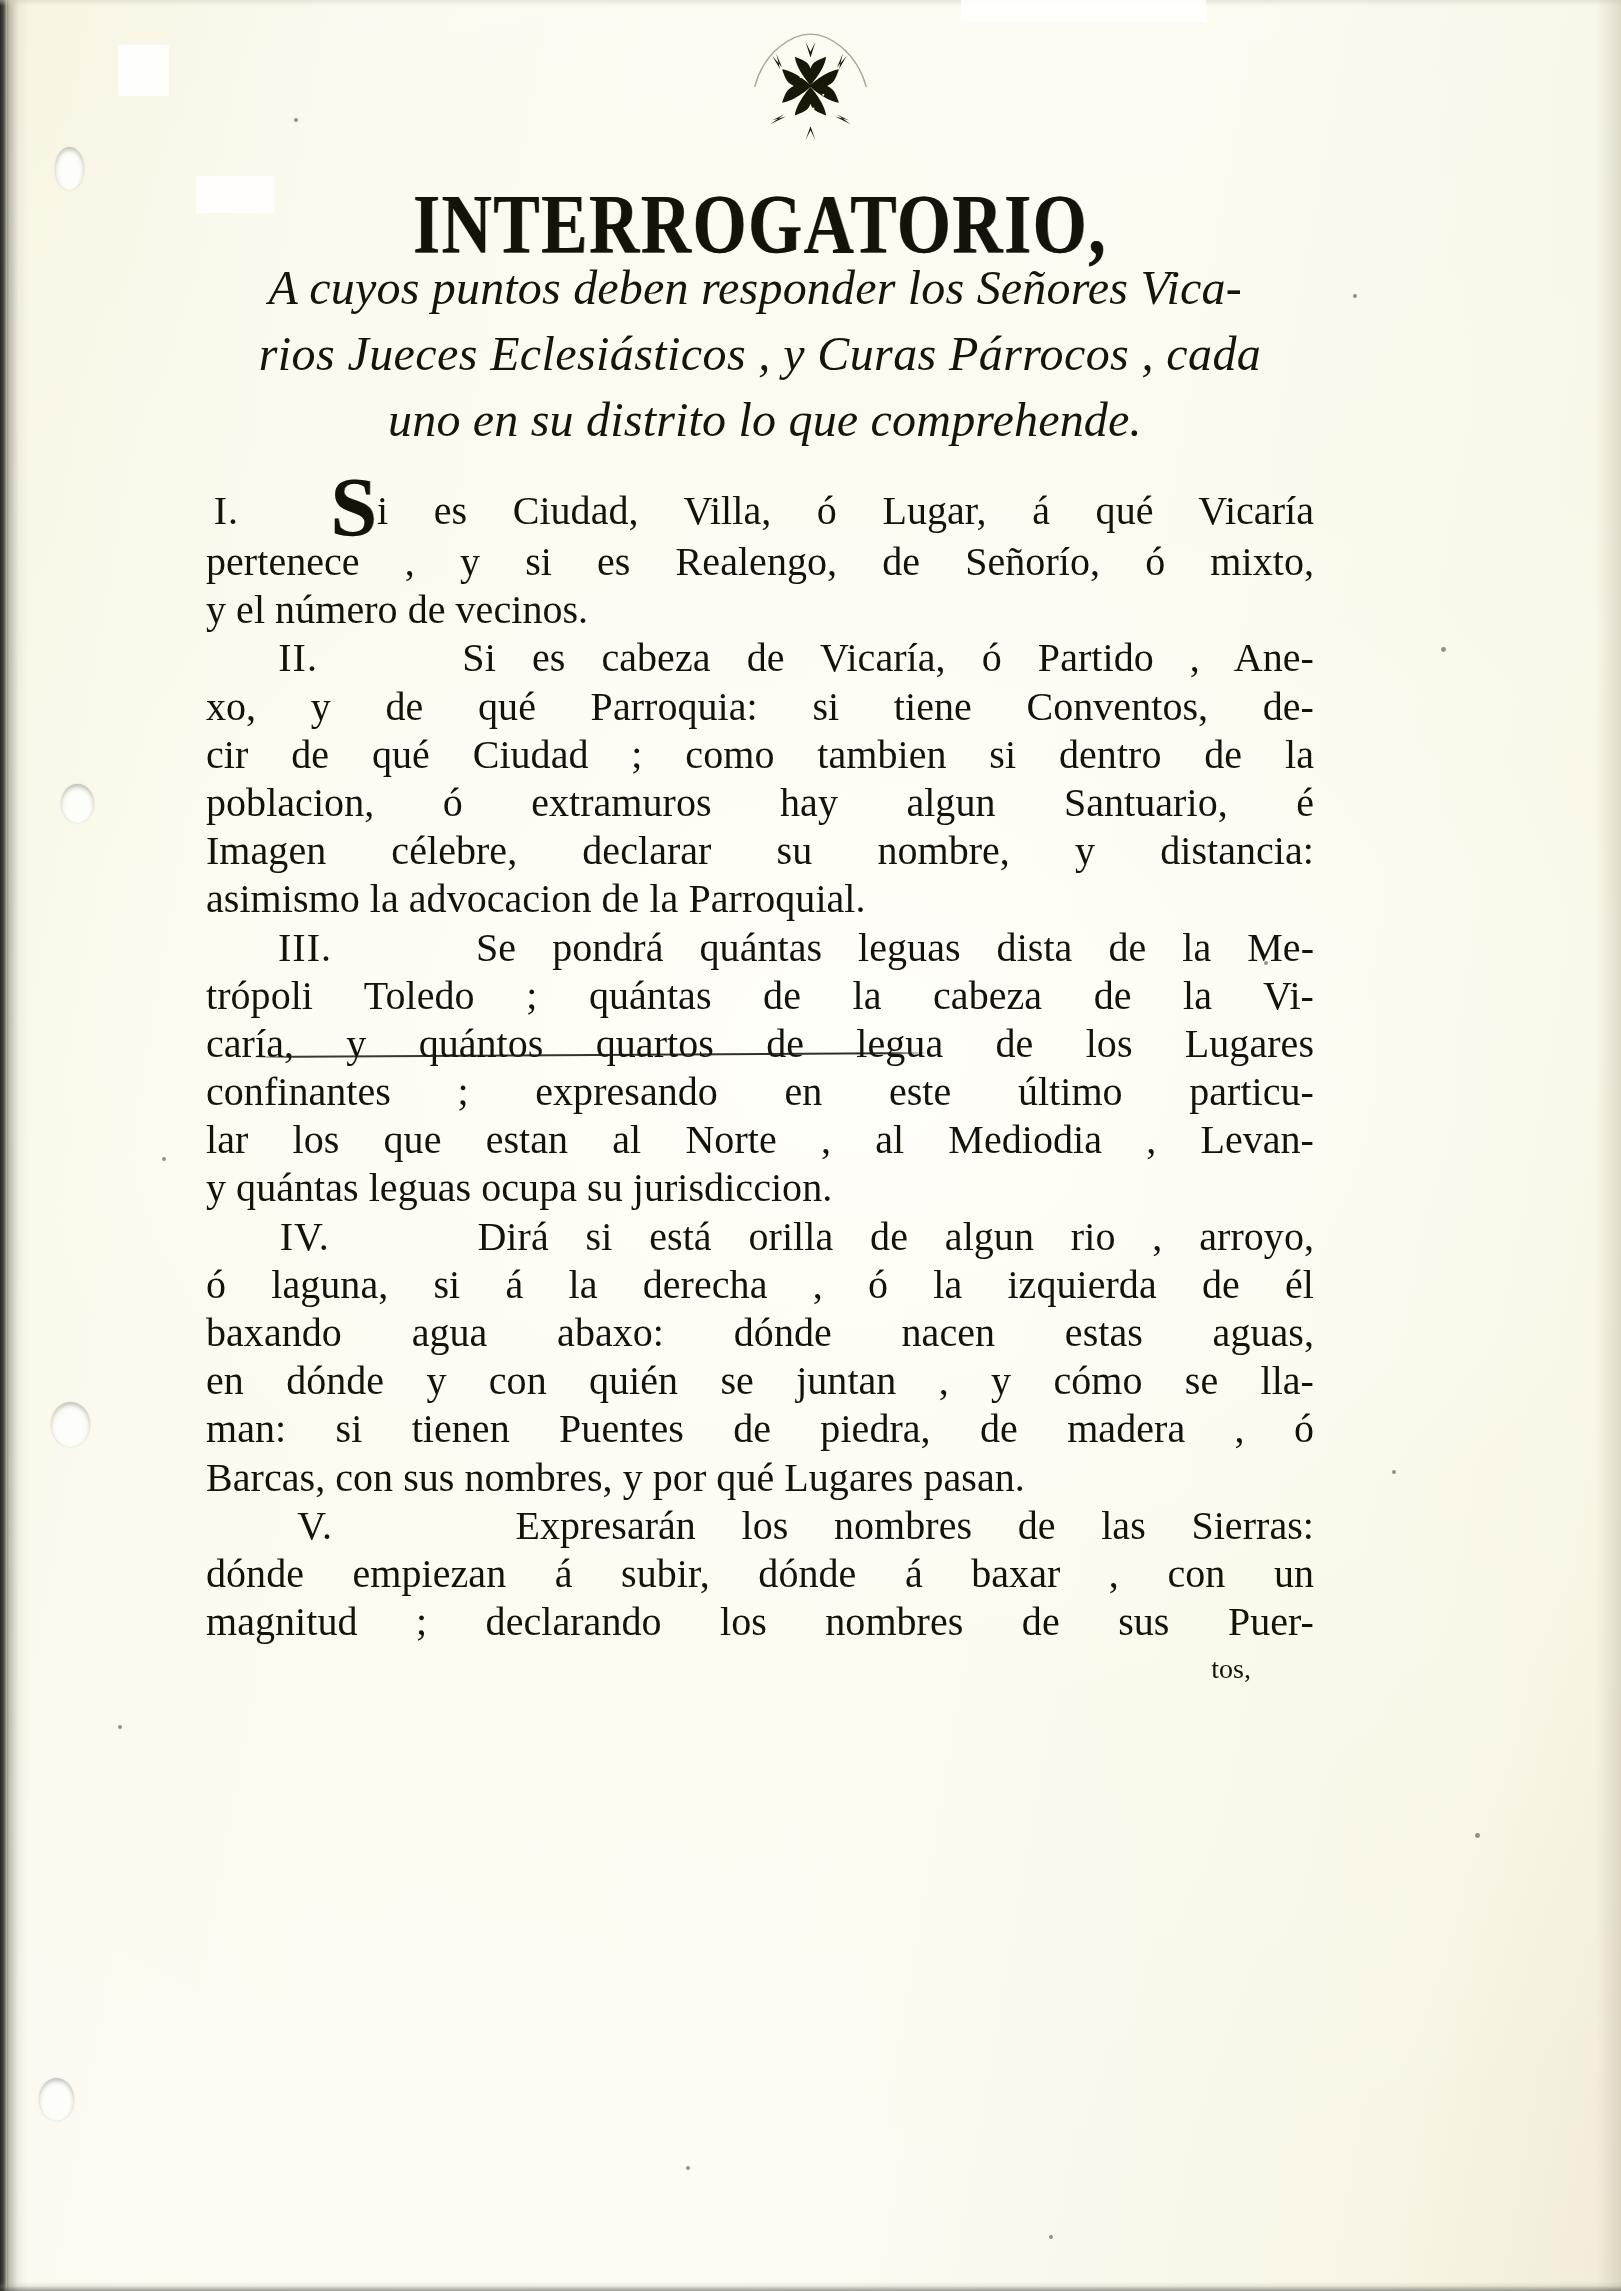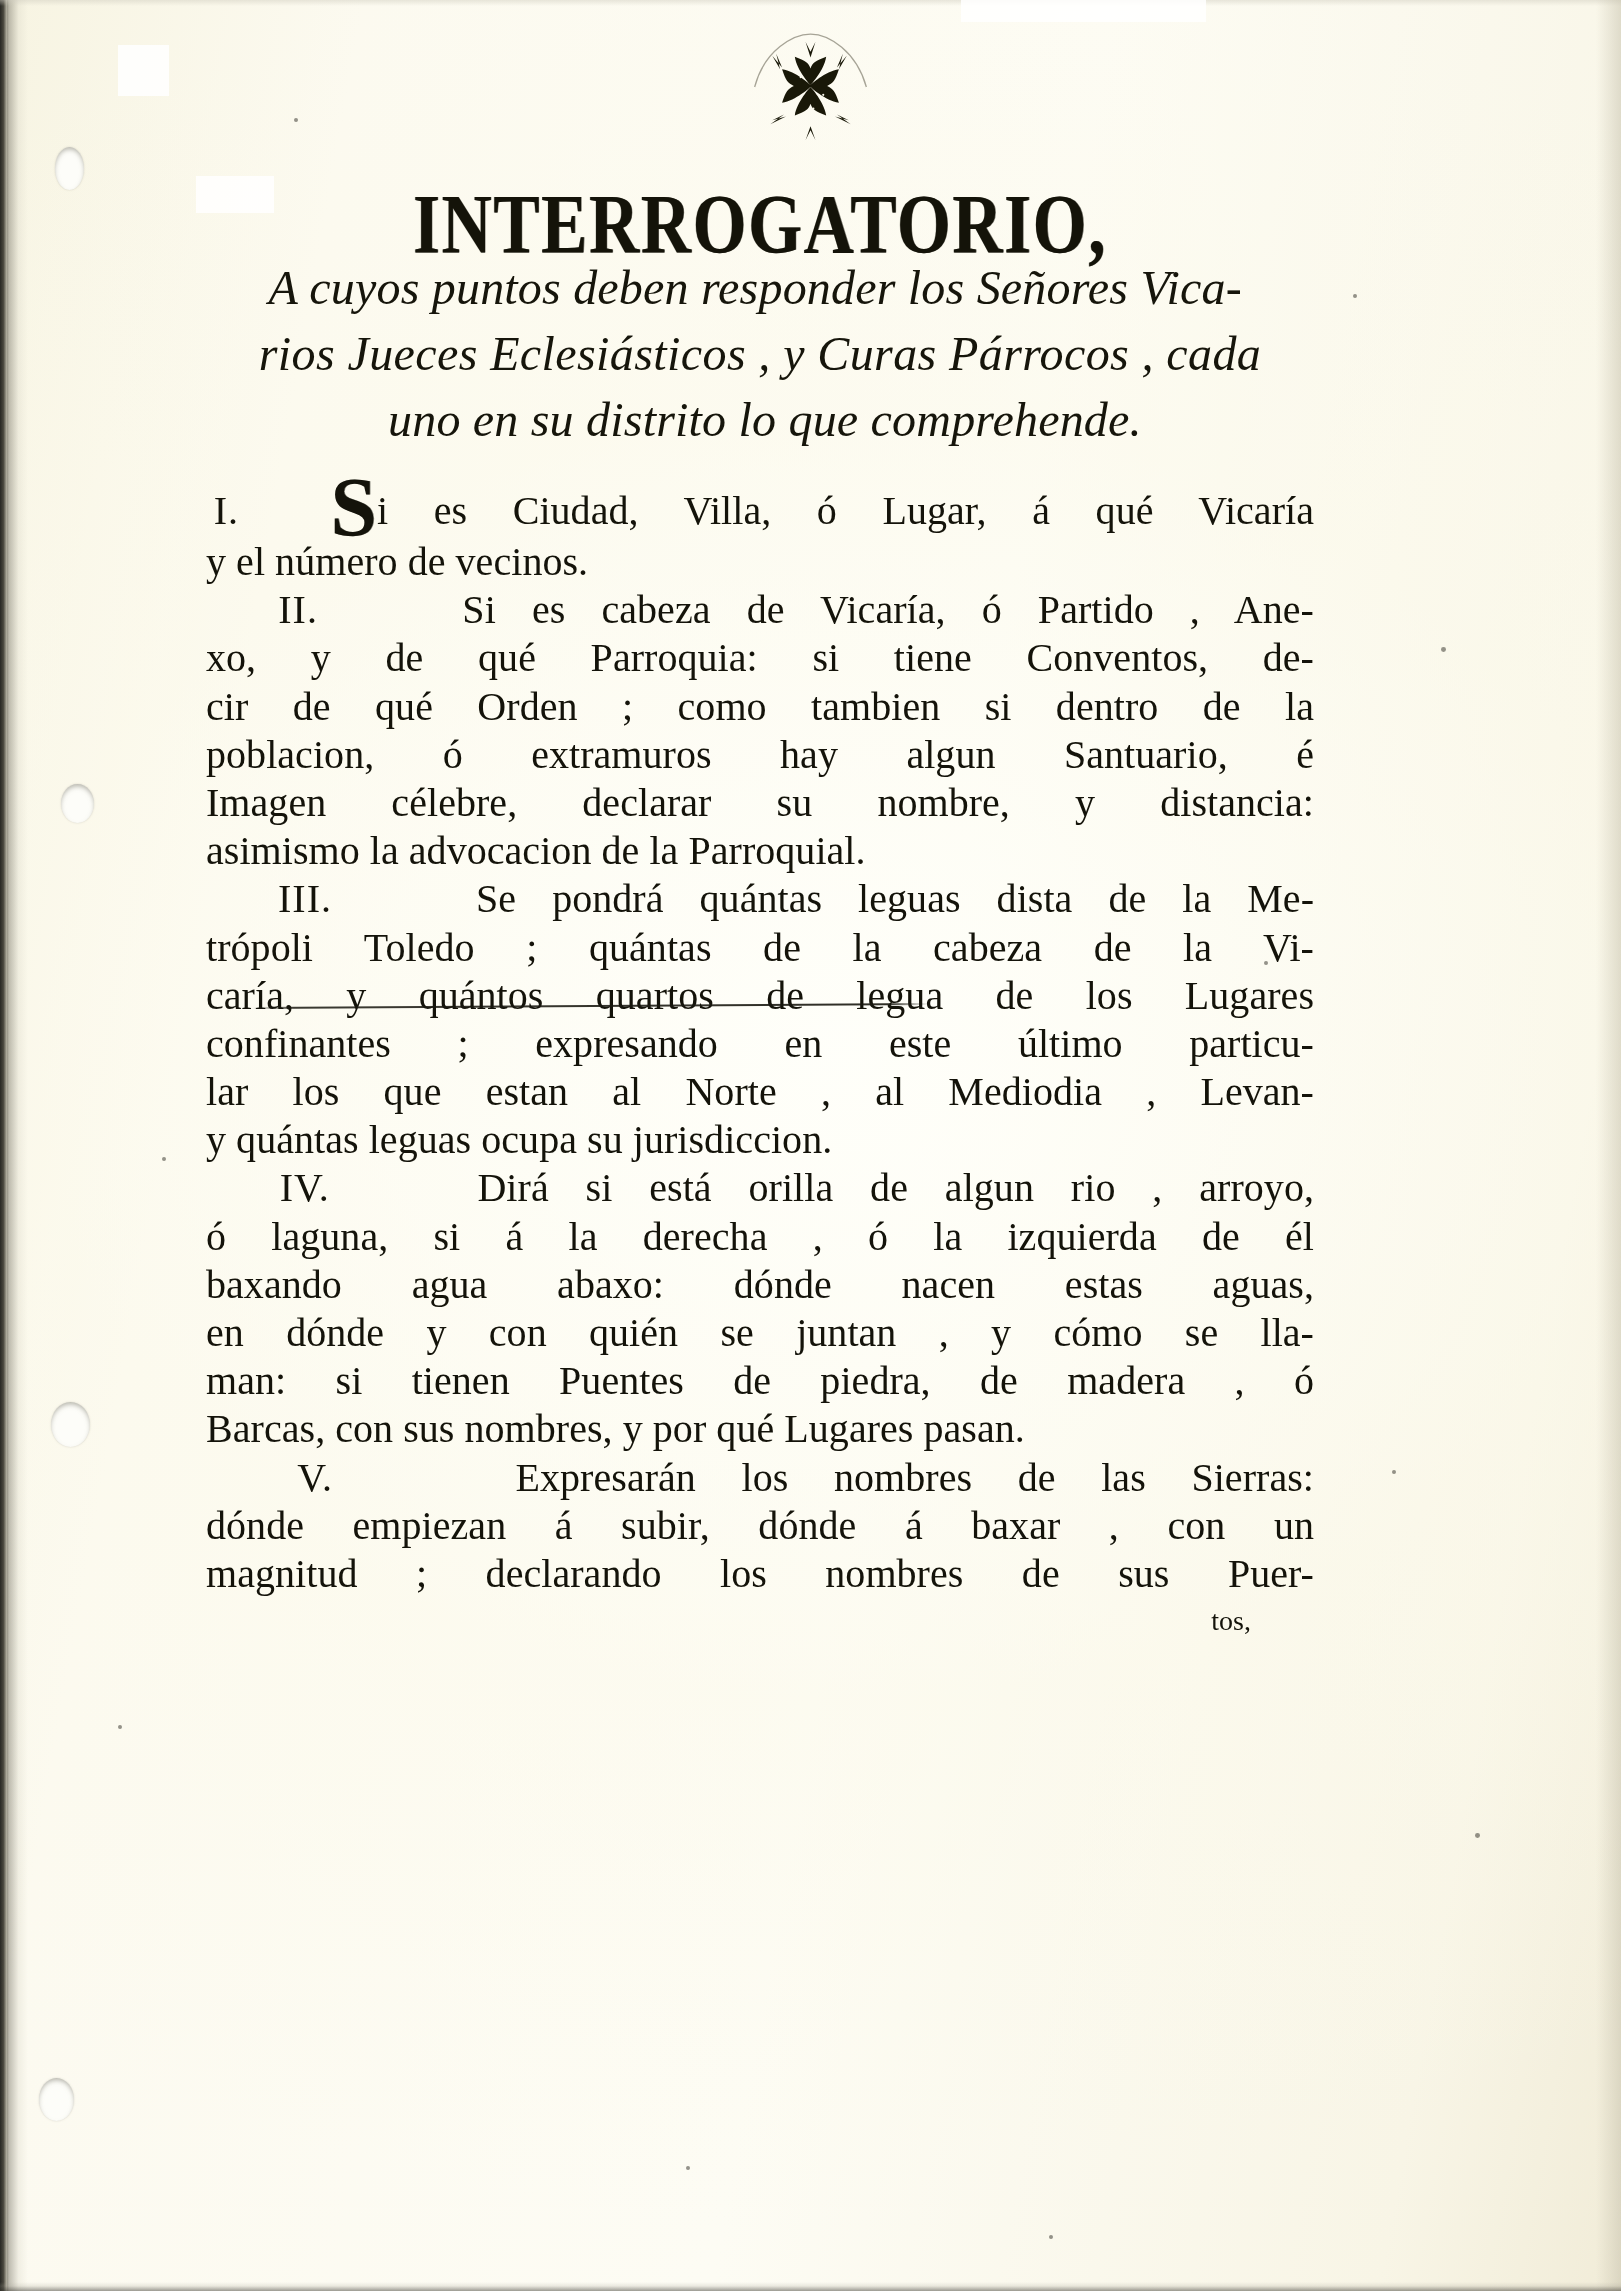--- a/index.html
+++ b/index.html
@@ -277,27 +277,28 @@
     <div class="subtitle">
       <span class="sline l1">A cuyos puntos deben responder los Señores Vica-</span>
       <span class="sline l2">rios Jueces Eclesiásticos , y Curas Párrocos , cada</span>
       <span class="sline l3">uno en su distrito lo que comprehende.</span>
     </div>
 
     <div class="body-block">
 
       <p class="art art-1">
         <span class="ln ln1"><span class="j"><span class="numeral">I.</span>&nbsp; <span class="dropcap">S</span><span>i es Ciudad, Villa, ó Lugar, á qué Vicaría</span></span></span>
+        <span class="ln"><span class="j">pertenece , y si es Realengo, de Señorío, ó mixto,</span></span>
         <span class="ln last"><span class="j">y el número de vecinos.</span></span>
       </p>
 
       <p class="art art-2">
         <span class="ln"><span class="j">&nbsp;&nbsp;<span class="numeral">II.</span>&nbsp;&nbsp;&nbsp; <span>Si es cabeza de Vicaría, ó Partido , Ane-</span></span></span>
         <span class="ln"><span class="j">xo, y de qué Parroquia: si tiene Conventos, de-</span></span>
-        <span class="ln"><span class="j">cir de qué Orden ; como tambien si dentro de la</span></span>
+        <span class="ln"><span class="j">cir de qué Ciudad ; como tambien si dentro de la</span></span>
         <span class="ln"><span class="j">poblacion, ó extramuros hay algun Santuario, é</span></span>
         <span class="ln"><span class="j">Imagen célebre, declarar su nombre, y distancia:</span></span>
         <span class="ln last"><span class="j">asimismo la advocacion de la Parroquial.</span></span>
       </p>
 
       <p class="art art-3">
         <span class="pen-underline"></span>
         <span class="ln"><span class="j">&nbsp;&nbsp;<span class="numeral">III.</span>&nbsp;&nbsp;&nbsp; <span>Se pondrá quántas leguas dista de la Me-</span></span></span>
         <span class="ln"><span class="j">trópoli Toledo ; quántas de la cabeza de la Vi-</span></span>
         <span class="ln"><span class="j">caría, y quántos quartos de legua de los Lugares</span></span>

